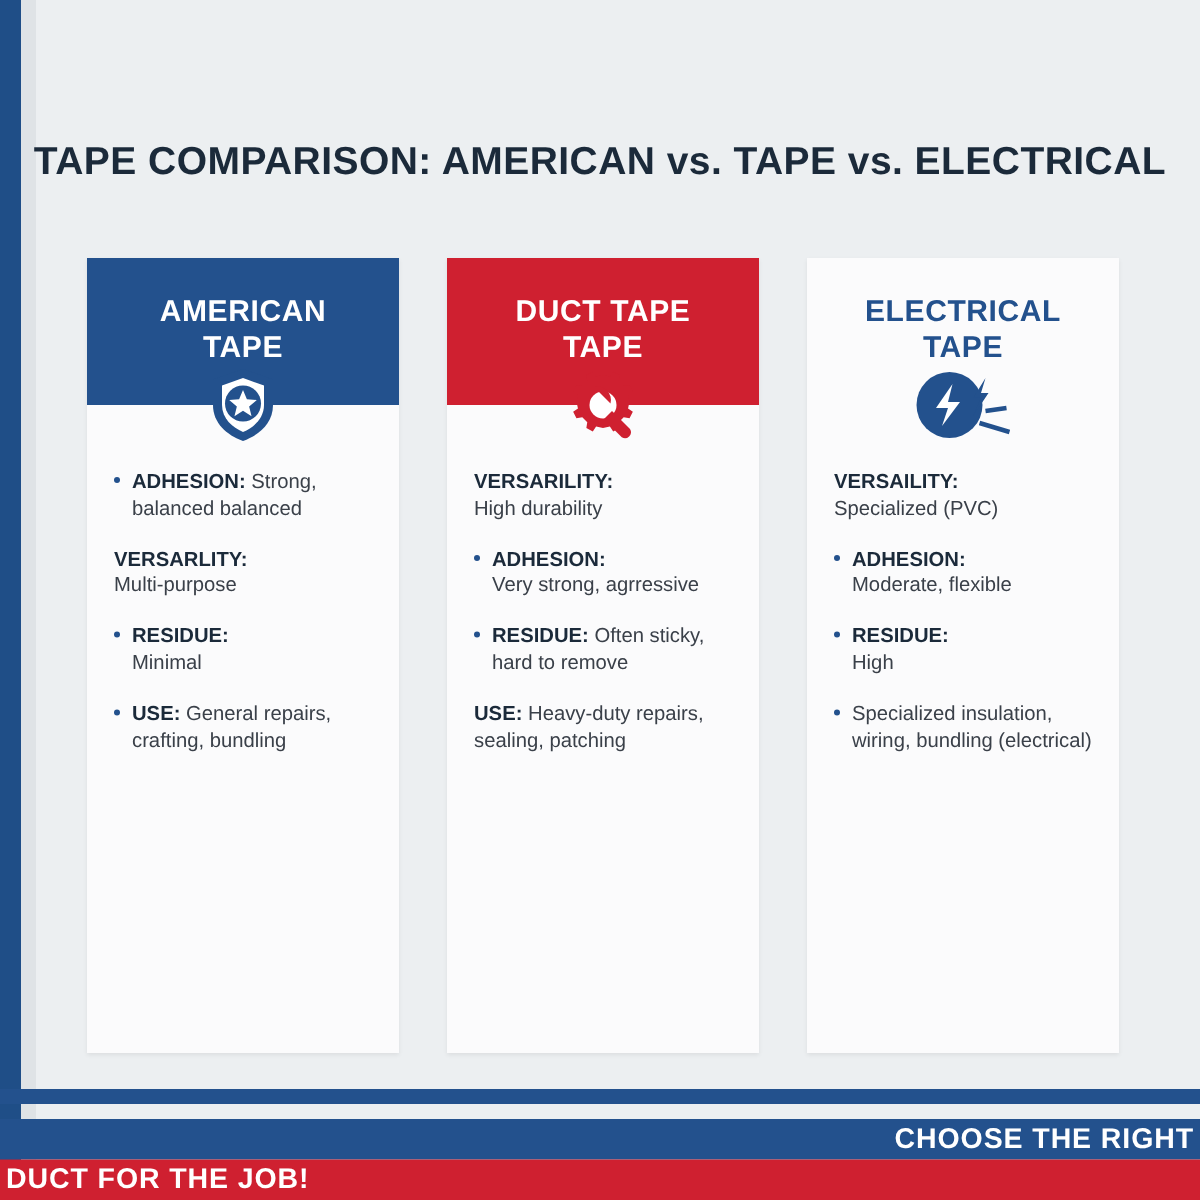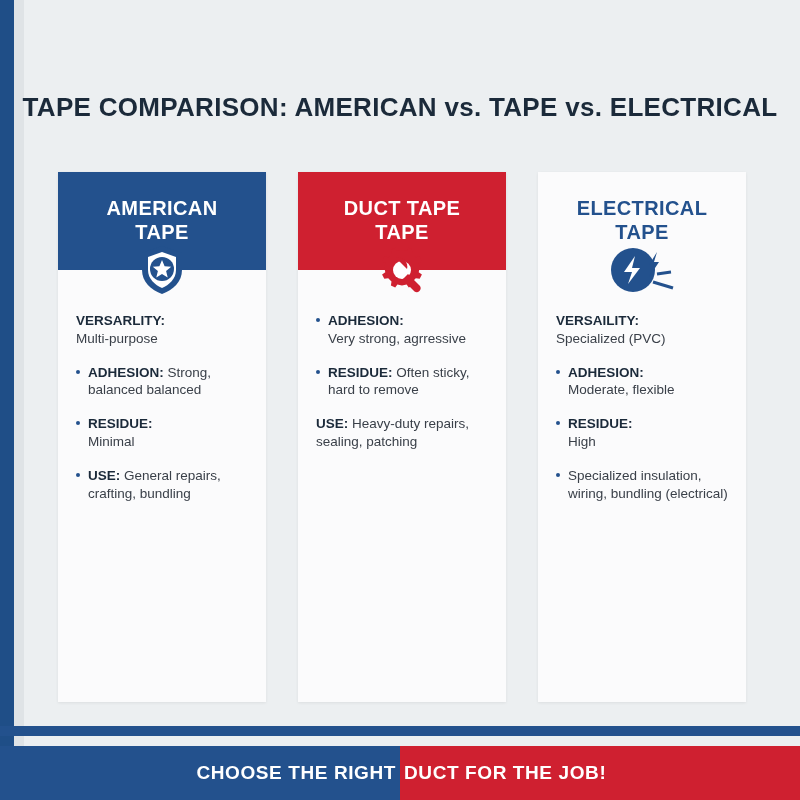--- a/index.html
+++ b/index.html
@@ -142,20 +142,21 @@
     height: 10px;
     background: #23518d;
   }
   .footer {
     position: absolute;
     left: 0;
     bottom: 0;
     width: 800px;
     height: 54px;
     display: flex;
+    flex-direction: column;
   }
   .footer-left {
     flex: 1;
     background: #23518d;
     display: flex;
     align-items: center;
     justify-content: flex-end;
     padding-right: 4px;
     box-sizing: border-box;
   }
@@ -198,27 +199,27 @@
         <span>
           <svg width="46" height="52" viewBox="0 0 46 52">
             <path d="M23 2 L43 9 V26 C43 38 34 46 23 50 C12 46 3 38 3 26 V9 Z" fill="#23518d"></path>
             <path d="M23 8 L37 13 V26 C37 35 30 41 23 44 C16 41 9 35 9 26 V13 Z" fill="#ffffff"></path>
             <circle cx="23" cy="25" r="12" fill="#23518d"></circle>
             <polygon points="23,16 25.6,22.2 32.2,22.7 27.1,27 28.7,33.5 23,29.9 17.3,33.5 18.9,27 13.8,22.7 20.4,22.2" fill="#ffffff"></polygon>
           </svg>
         </span>
       </div>
       <div class="col-body">
+        <div class="feature bulleted">
+          <span class="lbl">ADHESION:</span>
+          <span class="val">Strong, balanced balanced</span>
+        </div>
         <div class="feature">
           <span class="lbl">VERSARLITY:</span><br>
           <span class="val">Multi-purpose</span>
-        </div>
-        <div class="feature bulleted">
-          <span class="lbl">ADHESION:</span>
-          <span class="val">Strong, balanced balanced</span>
         </div>
         <div class="feature bulleted">
           <span class="lbl">RESIDUE:</span><br>
           <span class="val">Minimal</span>
         </div>
         <div class="feature bulleted">
           <span class="lbl">USE:</span>
           <span class="val">General repairs, crafting, bundling</span>
         </div>
       </div>
@@ -233,20 +234,24 @@
         <span>
           <svg width="52" height="52" viewBox="0 0 52 52">
             <path d="M26 6 l4.6 1.0 2.2-3.2 4.3 2.2 -0.6 3.9 3.3 3.3 3.9-0.6 2.2 4.3 -3.2 2.2 1.0 4.6 -1.0 4.6 3.2 2.2 -2.2 4.3 -3.9-0.6 -3.3 3.3 0.6 3.9 -4.3 2.2 -2.2-3.2 -4.6 1.0 -4.6-1.0 -2.2 3.2 -4.3-2.2 0.6-3.9 -3.3-3.3 -3.9 0.6 -2.2-4.3 3.2-2.2 -1.0-4.6 1.0-4.6 -3.2-2.2 2.2-4.3 3.9 0.6 3.3-3.3 -0.6-3.9 4.3-2.2 2.2 3.2z" fill="#cf2030"></path>
             <circle cx="26" cy="26" r="9" fill="#ffffff"></circle>
             <path d="M32 30 l12 12 a4 4 0 0 1 -5.5 5.5 l-12 -12 z" fill="#cf2030"></path>
             <path d="M20 14 a9 9 0 0 1 11 11 l-11 -11 z" fill="#cf2030"></path>
           </svg>
         </span>
       </div>
       <div class="col-body">
+        <div class="feature">
+          <span class="lbl">VERSARILITY:</span><br>
+          <span class="val">High durability</span>
+        </div>
         <div class="feature bulleted">
           <span class="lbl">ADHESION:</span><br>
           <span class="val">Very strong, agrressive</span>
         </div>
         <div class="feature bulleted">
           <span class="lbl">RESIDUE:</span>
           <span class="val">Often sticky, hard to remove</span>
         </div>
         <div class="feature">
           <span class="lbl">USE:</span>

